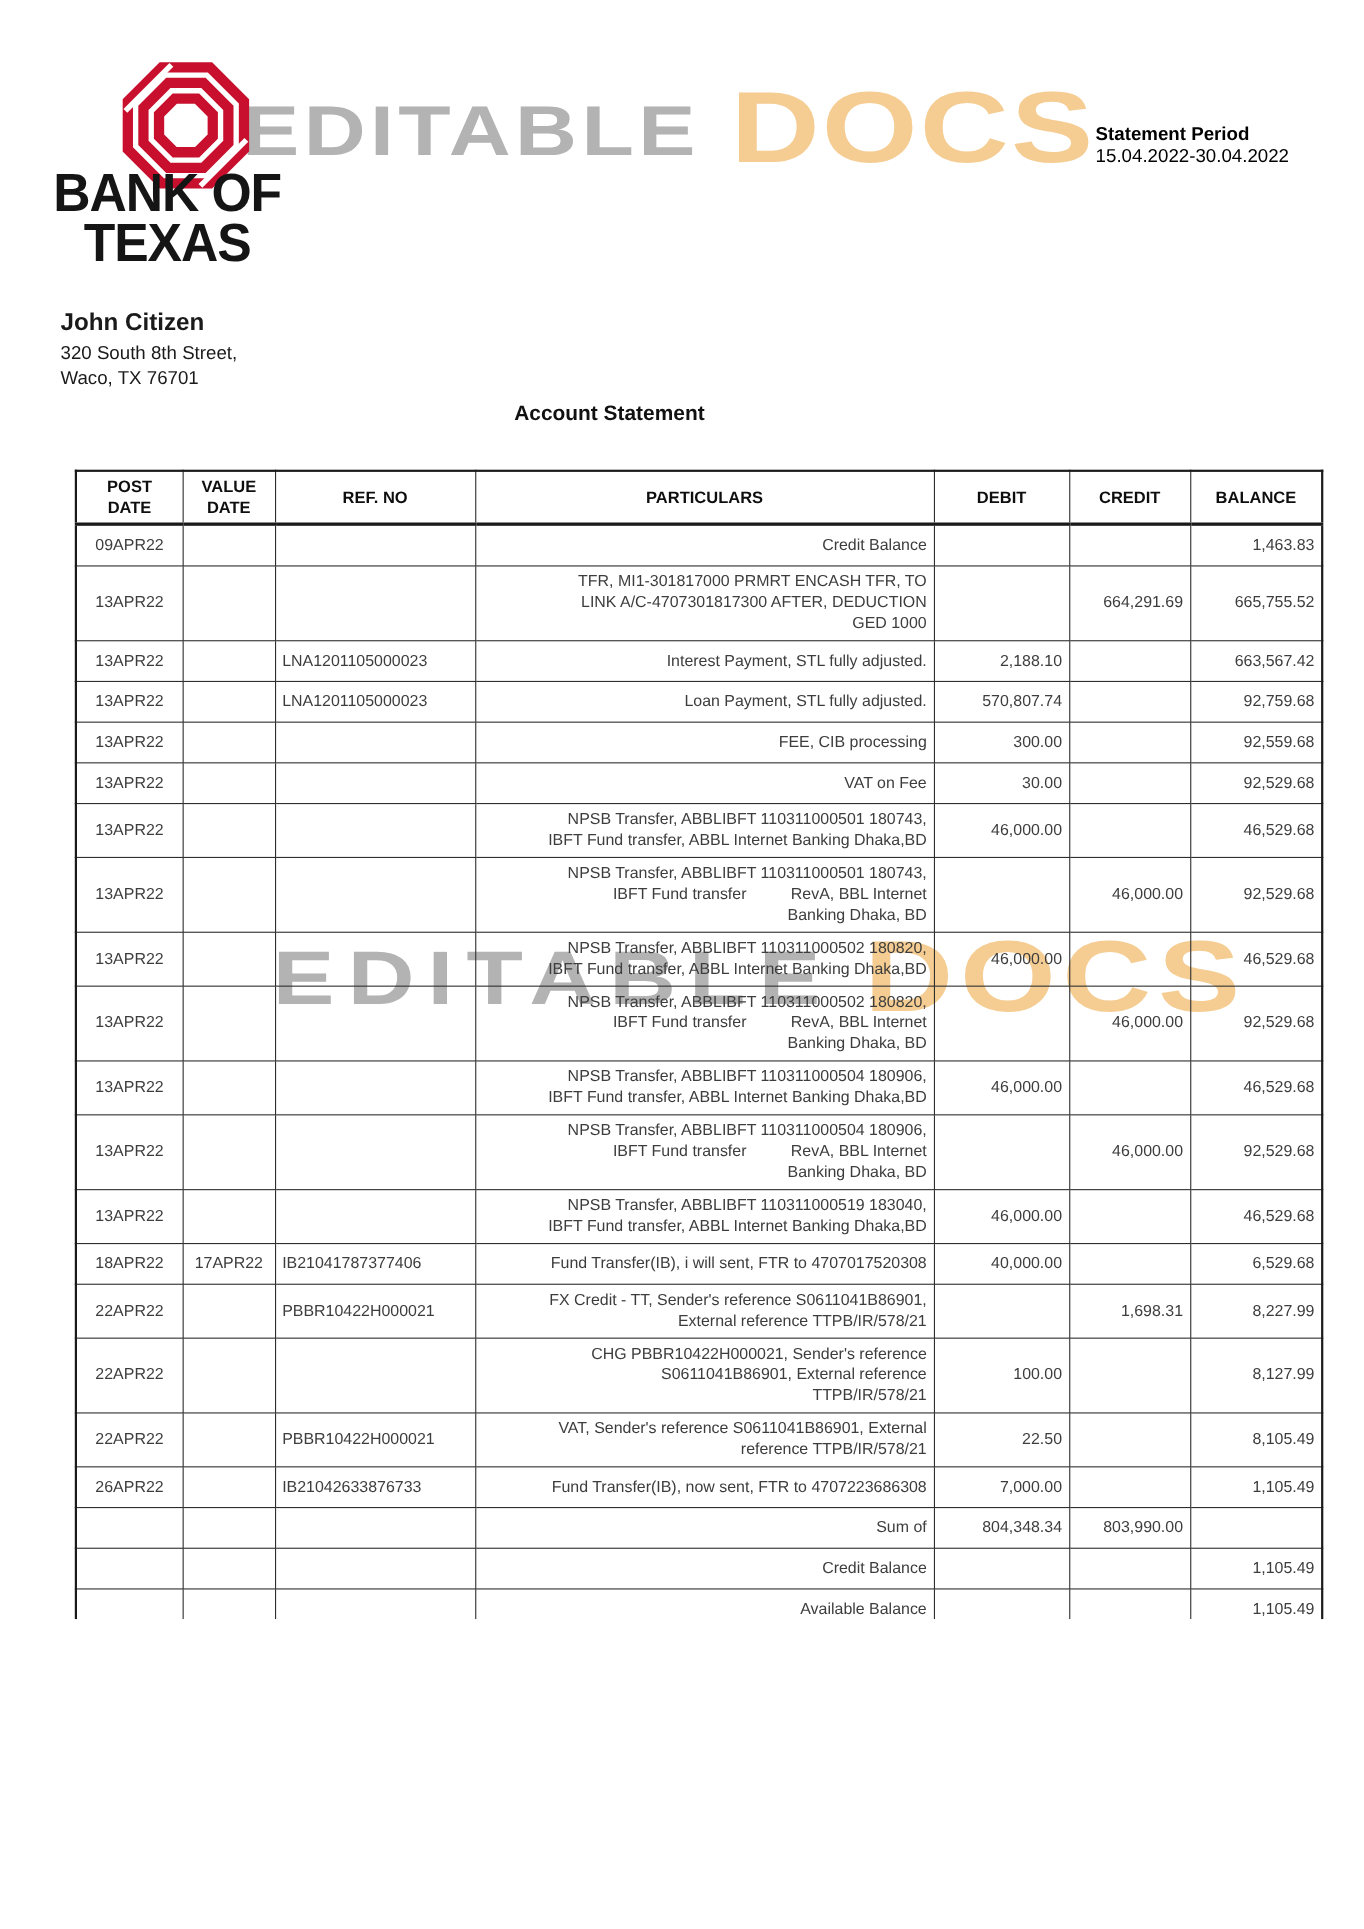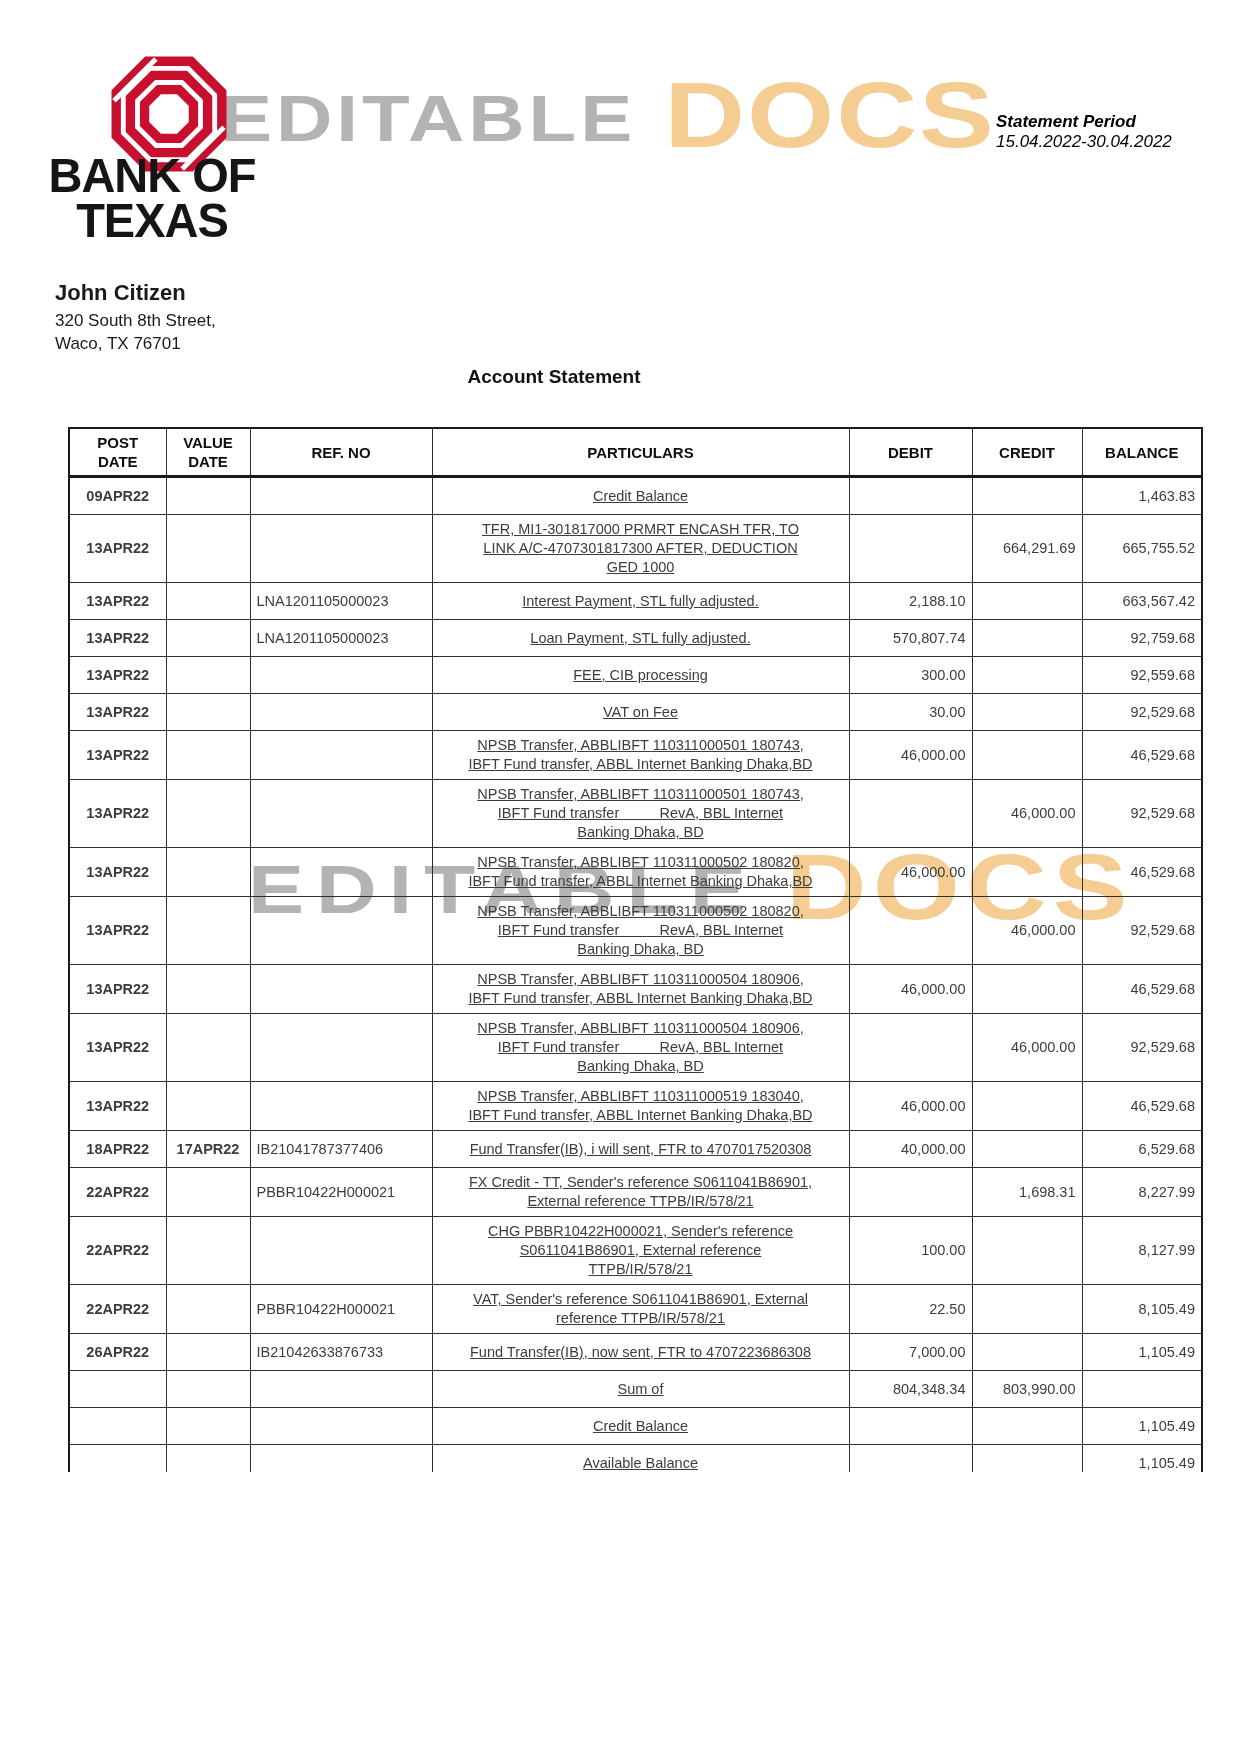--- a/index.html
+++ b/index.html
@@ -19,21 +19,21 @@
   .wm-mid .wm-orange{font-size:112px;letter-spacing:6px;}
   .wm-bot{left:248px;top:1578px;}
   .wm-bot .wm-gray{font-size:84px;letter-spacing:2px;}
   .wm-bot .wm-orange{font-size:100px;}
 
   
   .logo{position:absolute;left:103px;top:46px;width:132px;height:136px;z-index:2;}
   .bank-name{position:absolute;left:46px;top:152px;width:212px;z-index:2;text-align:center;
              font-weight:700;font-size:47px;line-height:44px;letter-spacing:-1px;color:#151515;
              transform:scaleY(1.04);transform-origin:left top;}
-  .period{position:absolute;left:996px;top:112px;z-index:2;font-size:17px;line-height:20px;color:#000;font-style:italic;}
+  .period{position:absolute;left:996px;top:112px;z-index:2;font-size:17px;line-height:20px;color:#000;}
   .period .p-label{font-weight:700;}
 
   
   .customer{position:absolute;left:55px;top:280px;z-index:2;}
   .cust-name{font-weight:700;font-size:22px;color:#1a1a1a;margin-bottom:3px;}
   .cust-addr{font-size:17px;line-height:23px;color:#1a1a1a;}
 
   
   .doc-title{position:absolute;left:0;top:366px;width:1108px;text-align:center;z-index:2;
              font-weight:700;font-size:19px;color:#111;}
@@ -41,24 +41,24 @@
   
   .table-wrap{position:absolute;left:68px;top:411px;width:1135px;z-index:2;}
   table.stmt{border-collapse:collapse;table-layout:fixed;width:1133px;background:transparent;margin-top:16px;}
   table.stmt th,table.stmt td{border:1px solid #2e2e2e;background:transparent;}
   table.stmt{border:2px solid #1a1a1a;}
   table.stmt thead th{font-size:15px;font-weight:700;color:#0e0e0e;text-align:center;
                       padding:4px 2px;line-height:19px;white-space:pre-line;
                       border-bottom:3px solid #1a1a1a;}
   table.stmt td{font-size:14.5px;color:#3d3d3d;padding:5px 6px;line-height:19px;
                 vertical-align:middle;height:26px;overflow:hidden;}
-  td.c-center{text-align:center;font-weight:bold;}
+  td.c-center{text-align:center;}
   td.c-left{text-align:left;padding-left:8px;}
   td.c-right{text-align:right;padding-right:8px;}
-  td.c-part{text-align:center;white-space:pre-line;text-decoration:underline;}
+  td.c-part{text-align:right;white-space:pre-line;}
 
   
   .footer-rule{position:absolute;left:25px;top:1609px;width:1192px;height:4px;z-index:2;}
   .stmt-date{position:absolute;left:55px;top:1624px;z-index:2;font-size:15px;color:#4c1d95;}
 </style>
 </head>
 <body>
 
 <div class="page">
 

